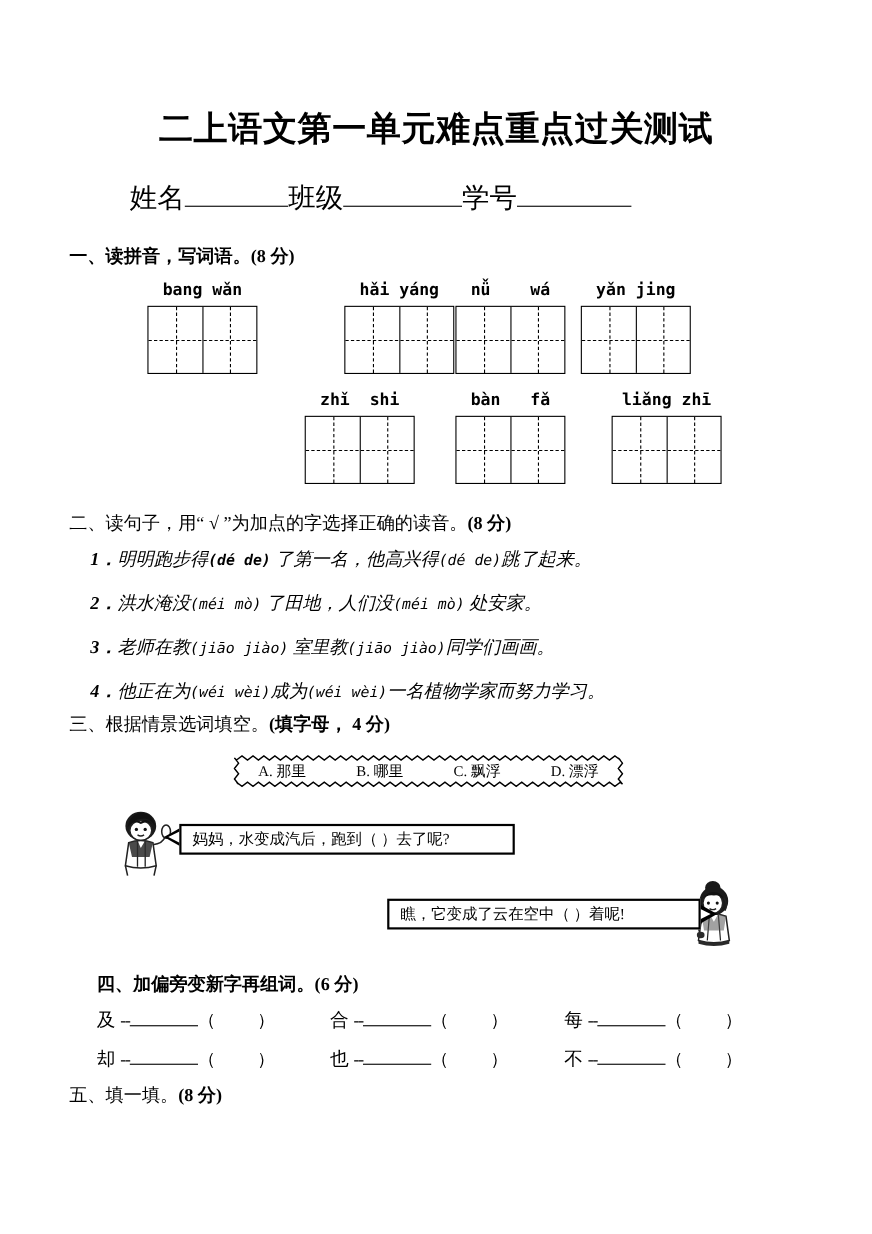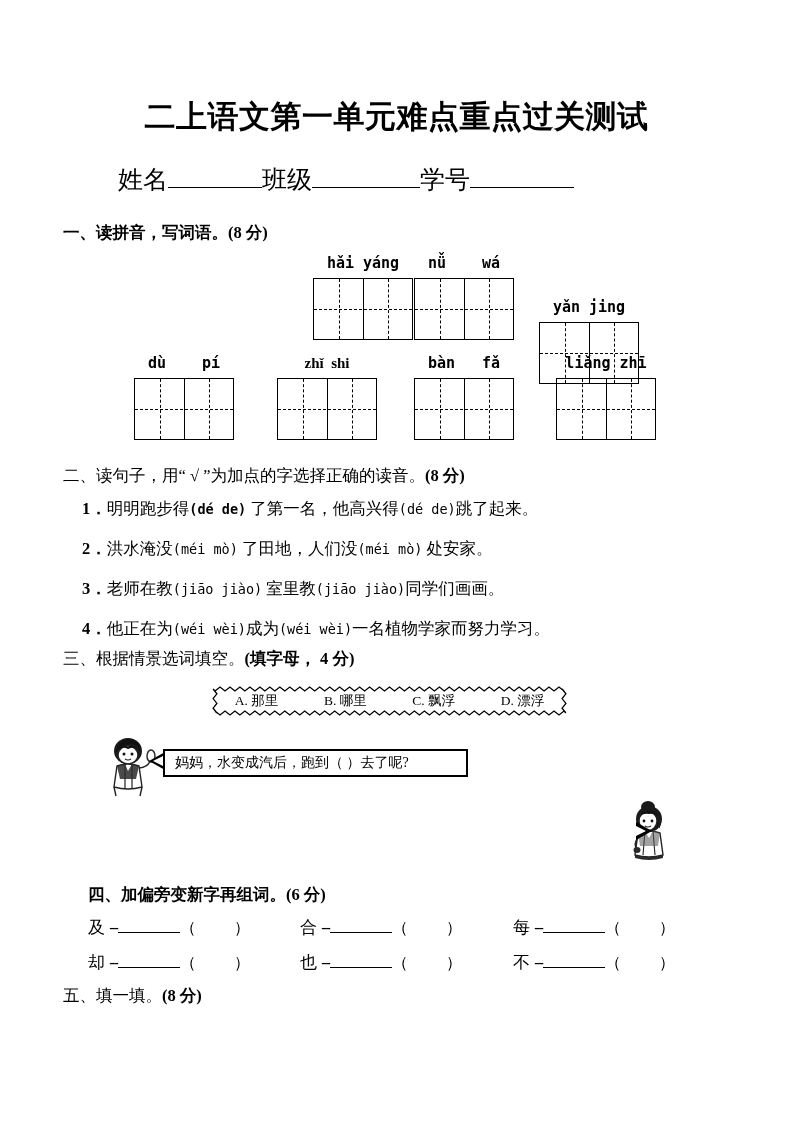--- a/index.html
+++ b/index.html
@@ -136,20 +136,21 @@
     border-left: 1.4px dashed #000;
   }
 
   
   .q-line {
     position: absolute;
     left: 82px;
     font-size: 16.5px;
     white-space: nowrap;
     font-family: "Liberation Serif", "DejaVu Serif", serif;
+    font-style: italic;
   }
   .q-line .num { font-weight: bold; }
   .q-line .py {
     font-family: "DejaVu Sans Mono", "Liberation Mono", monospace;
     font-size: 13.5px;
   }
   .q-line .py.bold { font-weight: bold; }
   #q-0 { top: 498px; }
   #q-1 { top: 538px; }
   #q-2 { top: 578px; }
@@ -279,60 +280,60 @@
 
   <div class="idrow">
     <span>姓名</span><span class="blank b1"></span><span>班级</span><span class="blank b2"></span><span>学号</span><span class="blank b3"></span>
   </div>
 
   <div class="sec-head" id="sec1-head">
     <span class="strong">一、读拼音，写词语。</span><span class="pts">(8 分)</span>
   </div>
 
   <div class="grid-row" id="grid-row-0">
+      <div class="grid-item" style="left: 134px;">
+        <div class="pinyin" style="width: 100px;">bang wǎn</div>
+        <div class="tzg">
+          <div class="vmid"></div>
+          <div class="hdash"></div>
+          <div class="vdash-l"></div>
+          <div class="vdash-r"></div>
+        </div>
+      </div>
       <div class="grid-item" style="left: 277px; margin-left: 36px;">
         <div class="pinyin" style="width: 100px;">hǎi yáng</div>
         <div class="tzg">
           <div class="vmid"></div>
           <div class="hdash"></div>
           <div class="vdash-l"></div>
           <div class="vdash-r"></div>
         </div>
       </div>
       <div class="grid-item" style="left: 414px;">
         <div class="pinyin" style="width: 100px;">nǚ    wá</div>
         <div class="tzg">
           <div class="vmid"></div>
           <div class="hdash"></div>
           <div class="vdash-l"></div>
           <div class="vdash-r"></div>
         </div>
       </div>
-      <div class="grid-item" style="left: 539px; margin-top: 44px;">
+      <div class="grid-item" style="left: 528px;">
         <div class="pinyin" style="width: 100px;">yǎn jing</div>
         <div class="tzg">
           <div class="vmid"></div>
           <div class="hdash"></div>
           <div class="vdash-l"></div>
           <div class="vdash-r"></div>
         </div>
       </div>
     </div>
   <div class="grid-row" id="grid-row-1">
-      <div class="grid-item" style="left: 134px;">
-        <div class="pinyin" style="width: 100px;">dù    pí</div>
-        <div class="tzg">
-          <div class="vmid"></div>
-          <div class="hdash"></div>
-          <div class="vdash-l"></div>
-          <div class="vdash-r"></div>
-        </div>
-      </div>
       <div class="grid-item" style="left: 277px;">
-        <div class="pinyin" style="width: 100px; font-family: Liberation Serif, serif;">zhǐ  shi</div>
+        <div class="pinyin" style="width: 100px;">zhǐ  shi</div>
         <div class="tzg">
           <div class="vmid"></div>
           <div class="hdash"></div>
           <div class="vdash-l"></div>
           <div class="vdash-r"></div>
         </div>
       </div>
       <div class="grid-item" style="left: 414px;">
         <div class="pinyin" style="width: 100px;">bàn   fǎ</div>
         <div class="tzg">
@@ -415,20 +416,23 @@
       <path d="M13 33 Q24 29 35 33 L38 55 Q24 59 10 55 Z" fill="#fff" stroke="#222" stroke-width="1.4"></path>
       <path d="M20 31 L18 55 M28 31 L30 55" stroke="#222" stroke-width="1.1" fill="none"></path>
       <path d="M13 33 L20 31 L24 38 L28 31 L35 33 L33 46 L15 46 Z" fill="#555" opacity="0.55"></path>
       <path d="M10 55 Q24 59 38 55 L38 58 Q24 62 10 58 Z" fill="#2a2a2a"></path>
       <path d="M13 38 Q8 44 12 49" stroke="#222" stroke-width="1.4" fill="none"></path>
       <ellipse cx="12" cy="50" rx="3.5" ry="3" fill="#2a2a2a"></ellipse>
     </svg>
   </div>
   <div class="bubble-tail" id="tail-1"></div>
   <div class="bubble-tail" id="tail-1-in"></div>
+  <div class="bubble" id="bubble-1">
+    <span>瞧，它变成了云在空中（     ）着呢!</span>
+  </div>
 
   <div class="sec-head" id="sec4-head">
     <span class="strong">四、加偏旁变新字再组词。</span><span class="pts">(6 分)</span>
   </div>
 
   <div class="wb-row" id="wb-row-0">
       <div class="wb-item wb-c0"><span class="ch">及 </span><span class="dash">--</span><span class="line"></span><span class="paren">（&nbsp;&nbsp;）</span></div>
       <div class="wb-item wb-c1"><span class="ch">合 </span><span class="dash">--</span><span class="line"></span><span class="paren">（&nbsp;&nbsp;）</span></div>
       <div class="wb-item wb-c2"><span class="ch">每 </span><span class="dash">--</span><span class="line"></span><span class="paren">（&nbsp;&nbsp;）</span></div>
     </div>

